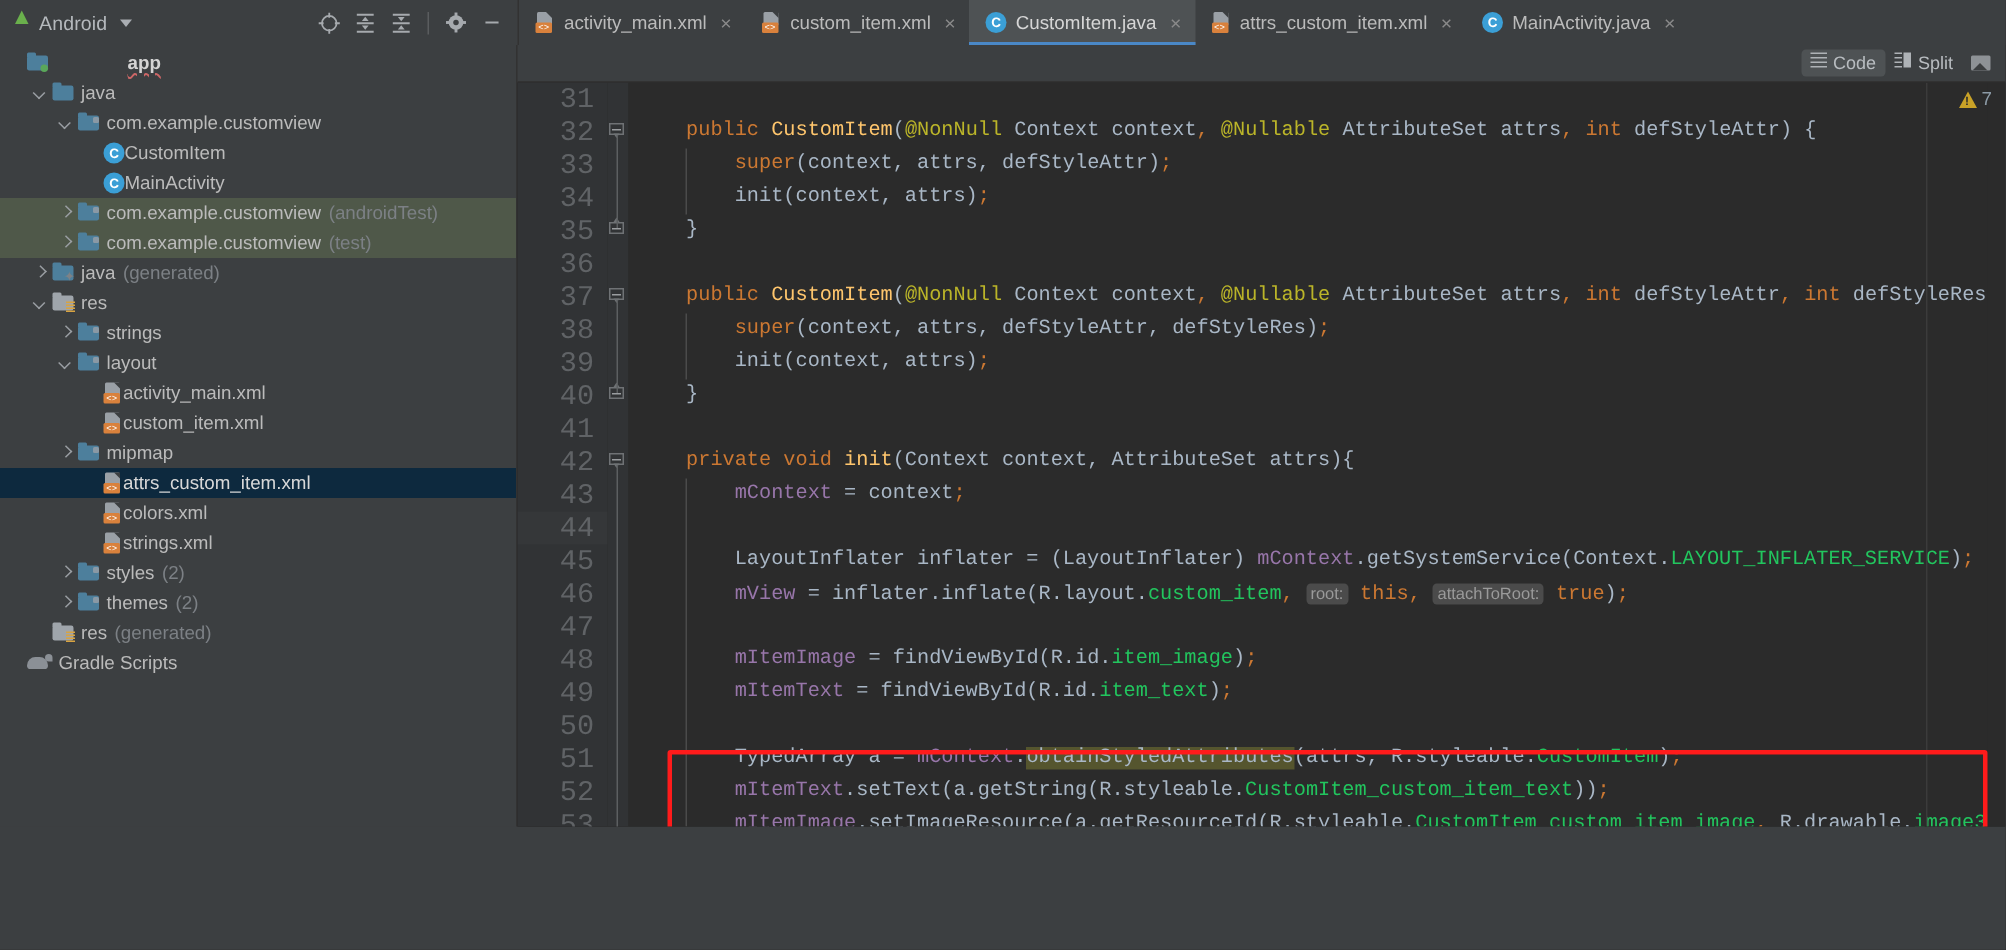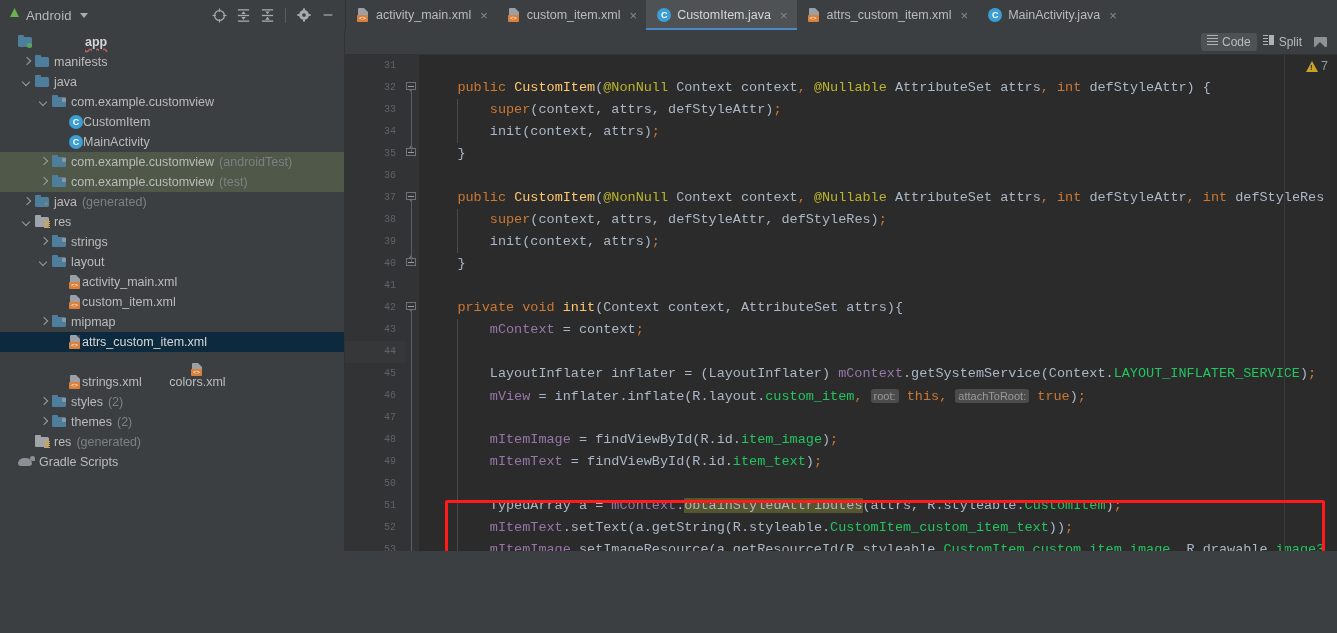--- a/index.html
+++ b/index.html
@@ -234,21 +234,21 @@
     overflow: hidden;
   }
   .gutter {
     width: 60px; flex: 0 0 60px;
     background: #313335;
     position: relative;
   }
   .gutter .ln {
     height: 22px; line-height: 22px;
     text-align: right; padding-right: 9px;
-    color: #606366; font-size: 10px;
+    color: #606366; font-size: 19px;
     font-family: "Liberation Mono", monospace;
     box-sizing: border-box;
   }
   .gutter .ln.cur { background: #353739; }
   .folds {
     width: 14px; flex: 0 0 14px;
     background: #313335;
     position: relative;
   }
   .fold-line {
@@ -448,27 +448,20 @@
     <div class="tree" id="tree">
         <div class="row" style="padding-left: 4px;">
           <span class="arrow none"></span>
           <span class="ic-folder app">
             <span class="f"></span>
             <span class="dot2"></span>
           </span>
           <span class="tree-label app-row squiggle">app</span>
         </div>
         <div class="row" style="padding-left: 21px;">
-          <span class="arrow right"></span>
-          <span class="ic-folder">
-            <span class="f"></span>
-          </span>
-          <span class="tree-label">manifests</span>
-        </div>
-        <div class="row" style="padding-left: 21px;">
           <span class="arrow down"></span>
           <span class="ic-folder">
             <span class="f"></span>
           </span>
           <span class="tree-label">java</span>
         </div>
         <div class="row" style="padding-left: 38px;">
           <span class="arrow down"></span>
           <span class="ic-folder">
             <span class="f"></span>
@@ -567,21 +560,21 @@
           <span class="tree-label">mipmap</span>
         </div>
         <div class="row sel-blue" style="padding-left: 55px;">
           <span class="arrow none"></span>
           <span class="ic-xml">
             <span class="sheet"></span>
             <span class="tagbox">&lt;&gt;</span>
           </span>
           <span class="tree-label">attrs_custom_item.xml</span>
         </div>
-        <div class="row" style="padding-left: 55px; flex-direction: column;">
+        <div class="row" style="padding-left: 55px;">
           <span class="arrow none"></span>
           <span class="ic-xml">
             <span class="sheet"></span>
             <span class="tagbox">&lt;&gt;</span>
           </span>
           <span class="tree-label">colors.xml</span>
         </div>
         <div class="row" style="padding-left: 55px;">
           <span class="arrow none"></span>
           <span class="ic-xml">

